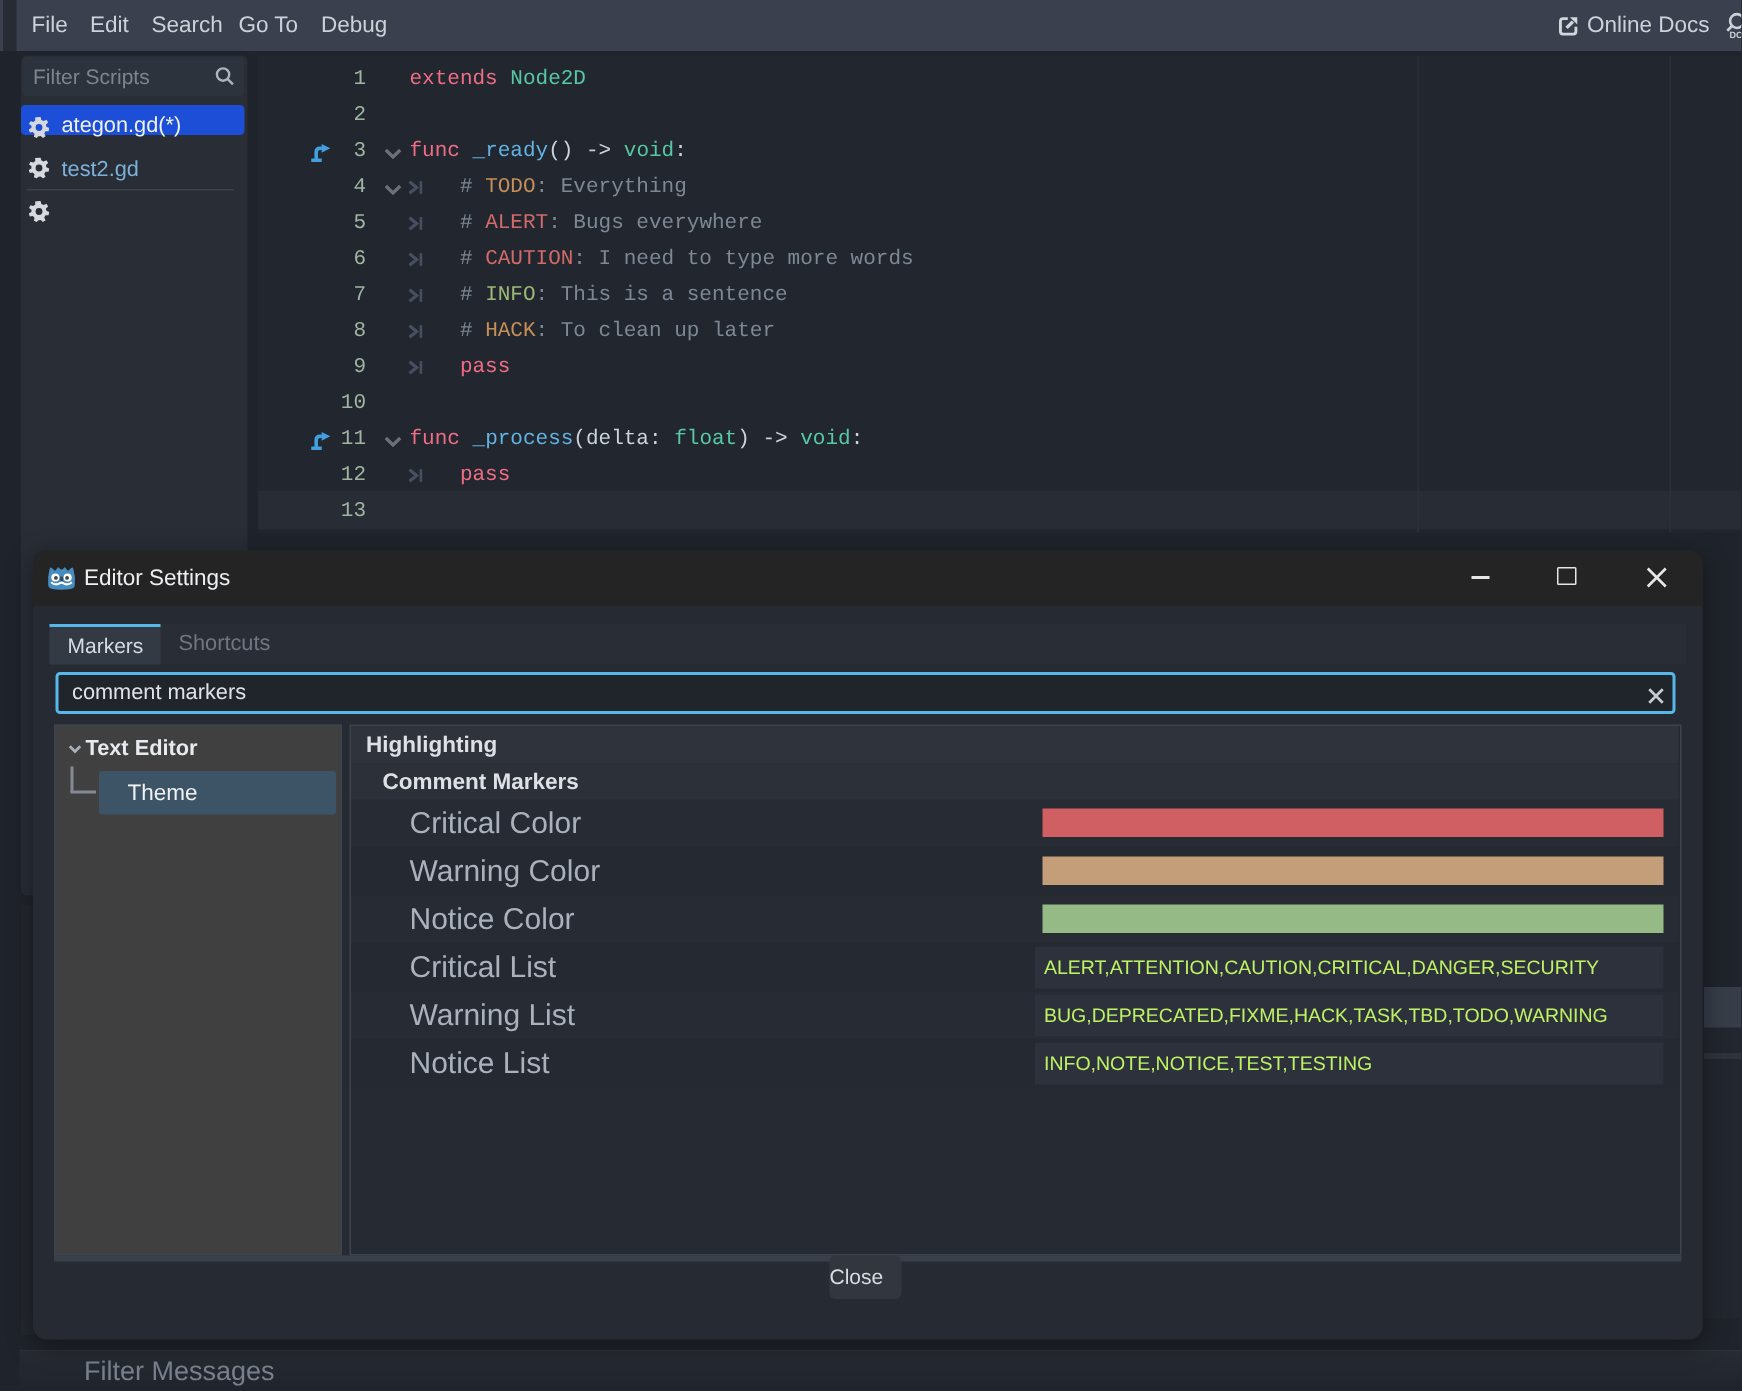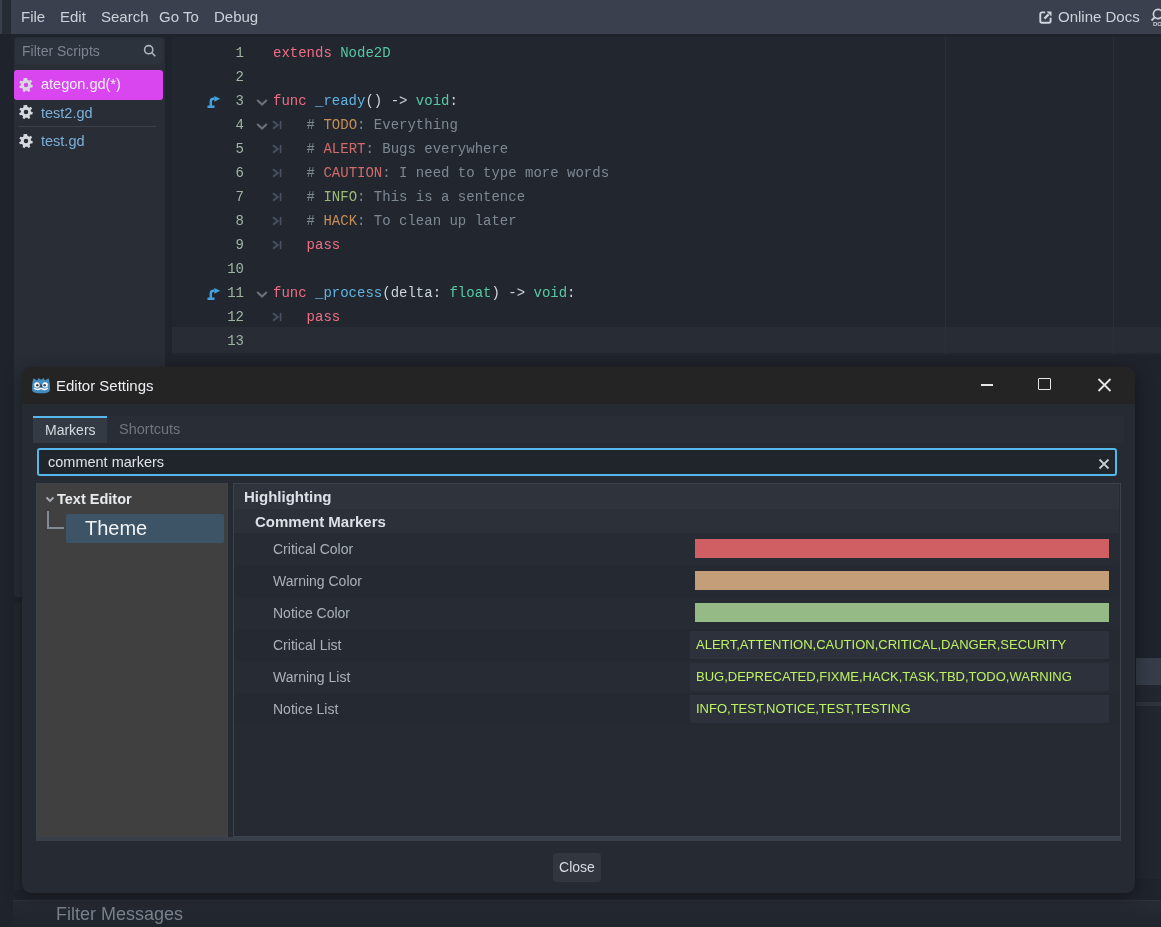--- a/index.html
+++ b/index.html
@@ -38,25 +38,25 @@
   #tabstrip{left:11px;top:49px;width:1091px;height:27px;background:#292d36;}
   #tabgen{left:11px;top:49px;width:74px;height:27px;background:#343a44;border-top:2.5px solid #55b7ea;box-sizing:border-box;}
   #tabgen span{position:absolute;left:12px;top:0;line-height:24px;font-size:14px;color:#d6dbe1;}
   #tabshort{left:97px;top:49px;line-height:27px;font-size:14.5px;color:#6f7680;}
   #searchbox{left:15px;top:81px;width:1080px;height:28px;background:#20242b;border:2px solid #55b7ea;border-radius:3px;box-sizing:border-box;}
   #searchbox span{position:absolute;left:9px;top:0;line-height:24px;font-size:14.5px;color:#dfe3e7;}
   
   #treepanel{left:14px;top:116px;width:192px;height:354px;background:#404040;border:1.5px solid #3d434e;box-sizing:border-box;}
   #setpanel{left:211px;top:116px;width:888px;height:354px;background:#262a32;border:1.5px solid #3d434e;box-sizing:border-box;}
   .srowhdr{position:absolute;font-weight:bold;font-size:15px;color:#dde1e6;}
-  .plabel{position:absolute;left:39px;font-size:14px;color:#aab1bb;line-height:32px;}
+  .plabel{position:absolute;left:39px;font-size:20px;color:#aab1bb;line-height:32px;}
   .pbar{position:absolute;left:461px;width:414px;height:19px;}
   .pcell{position:absolute;left:456px;width:419px;height:28px;background:#2c313b;}
   .pcell span{position:absolute;left:6px;font-size:13px;color:#bef264;line-height:28px;}
-  #closebtn{left:531px;top:486px;width:48px;height:29px;background:#32363f;border-radius:4px;text-align:center;line-height:29px;font-size:14px;color:#d9dde2;}
+  #closebtn{left:531px;top:470px;width:48px;height:29px;background:#32363f;border-radius:4px;text-align:left;line-height:29px;font-size:14px;color:#d9dde2;}
 </style>
 </head>
 <body>
 <div id="app">
 
   <div id="menubar" class="abs"></div>
   <div class="abs" style="left:2px;top:0;width:9px;height:34px;background:#262b34;"></div>
   <span class="mitem" style="left:21px;">File</span>
   <span class="mitem" style="left:60px;">Edit</span>
   <span class="mitem" style="left:101px;">Search</span>
@@ -80,30 +80,27 @@
   <div class="abs" style="left:1136px;top:702px;width:25px;height:4px;background:#2e343d;"></div>
 
   <div id="scriptpanel" class="abs"></div>
   <div id="filterbox" class="abs">
       <span>Filter Scripts</span>
     </div>
   <svg class="abs" style="left:143px;top:44px;" width="14" height="14" viewBox="0 0 14 14">
       <circle cx="5.7" cy="5.7" r="4.1" fill="none" stroke="#aeb4bc" stroke-width="1.6"></circle>
       <path d="M8.8 8.8 L12.3 12.3" stroke="#aeb4bc" stroke-width="1.6"></path>
     </svg>
-  <div class="srow abs" style="left:14px;top:70px;height:30px;background:#d946ef;border-radius:3px;">
+  <div class="srow abs" style="left:14px;top:70px;height:20px;background:#1d4ed8;border-radius:3px;">
       <span class="nm" style="color:#eef1f4;">ategon.gd(*)</span>
     </div>
   <div class="srow abs" style="left:14px;top:99px;">
       <span class="nm" style="color:#7cb0d8;">test2.gd</span>
     </div>
   <div class="abs" style="left:18px;top:126px;width:138px;height:1px;background:#3a414b;"></div>
-  <div class="srow abs" style="left:14px;top:127px;">
-      <span class="nm" style="color:#7cb0d8;">test.gd</span>
-    </div>
   <svg class="abs" style="left:19px;top:78px;" width="14" height="14" viewBox="0 0 16 16">
       <path fill="#d6dadf" d="M8 0 L9.2 0 L9.8 2.2 A6 6 0 0 1 11.6 3 L13.7 2 L15 4.2 L13.3 5.7 A6 6 0 0 1 13.6 7.5 L15.8 8.4 L15.3 10.8 L13 10.9 A6 6 0 0 1 12 12.5 L13 14.6 L11 16 L9.3 14.4 A6 6 0 0 1 7.5 14.6 L6.3 16 L4.1 15 L4.6 12.8 A6 6 0 0 1 3.3 11.5 L1 11.8 L0.2 9.5 L2.2 8.4 A6 6 0 0 1 2.3 6.6 L0.4 5.3 L1.5 3.2 L3.7 3.8 A6 6 0 0 1 5.2 2.6 L5 0.4 Z M8 5.4 A2.6 2.6 0 1 0 8 10.6 A2.6 2.6 0 1 0 8 5.4 Z"></path>
     </svg>
   <svg class="abs" style="left:19px;top:105px;" width="14" height="14" viewBox="0 0 16 16">
       <path fill="#d6dadf" d="M8 0 L9.2 0 L9.8 2.2 A6 6 0 0 1 11.6 3 L13.7 2 L15 4.2 L13.3 5.7 A6 6 0 0 1 13.6 7.5 L15.8 8.4 L15.3 10.8 L13 10.9 A6 6 0 0 1 12 12.5 L13 14.6 L11 16 L9.3 14.4 A6 6 0 0 1 7.5 14.6 L6.3 16 L4.1 15 L4.6 12.8 A6 6 0 0 1 3.3 11.5 L1 11.8 L0.2 9.5 L2.2 8.4 A6 6 0 0 1 2.3 6.6 L0.4 5.3 L1.5 3.2 L3.7 3.8 A6 6 0 0 1 5.2 2.6 L5 0.4 Z M8 5.4 A2.6 2.6 0 1 0 8 10.6 A2.6 2.6 0 1 0 8 5.4 Z"></path>
     </svg>
   <svg class="abs" style="left:19px;top:134px;" width="14" height="14" viewBox="0 0 16 16">
       <path fill="#d6dadf" d="M8 0 L9.2 0 L9.8 2.2 A6 6 0 0 1 11.6 3 L13.7 2 L15 4.2 L13.3 5.7 A6 6 0 0 1 13.6 7.5 L15.8 8.4 L15.3 10.8 L13 10.9 A6 6 0 0 1 12 12.5 L13 14.6 L11 16 L9.3 14.4 A6 6 0 0 1 7.5 14.6 L6.3 16 L4.1 15 L4.6 12.8 A6 6 0 0 1 3.3 11.5 L1 11.8 L0.2 9.5 L2.2 8.4 A6 6 0 0 1 2.3 6.6 L0.4 5.3 L1.5 3.2 L3.7 3.8 A6 6 0 0 1 5.2 2.6 L5 0.4 Z M8 5.4 A2.6 2.6 0 1 0 8 10.6 A2.6 2.6 0 1 0 8 5.4 Z"></path>
     </svg>
 
@@ -218,21 +215,21 @@
         <path d="M1.5 1.5 L10.5 10.5 M10.5 1.5 L1.5 10.5" stroke="#c7ccd2" stroke-width="1.8"></path>
       </svg>
     <div id="treepanel" class="abs">
       <svg class="abs" style="left:8px;top:12px;" width="10" height="7" viewBox="0 0 10 7">
           <path d="M1.5 1.5 L5 5 L8.5 1.5" fill="none" stroke="#a9b0b8" stroke-width="1.8"></path>
         </svg>
       <span class="abs" style="left:20px;top:0px;line-height:31px;font-weight:bold;font-size:14.5px;color:#e8ebee;">Text Editor</span>
       <div class="abs" style="left:10px;top:27px;width:1.5px;height:17px;background:#848a93;"></div>
       <div class="abs" style="left:10px;top:43px;width:17px;height:1.5px;background:#848a93;"></div>
       <div class="abs" style="left:29px;top:30px;width:158px;height:29px;background:#3d5366;border-radius:2px;"></div>
-      <span class="abs" style="left:48px;top:30px;line-height:29px;font-size:20px;color:#f0f2f4;">Theme</span>
+      <span class="abs" style="left:48px;top:30px;line-height:29px;font-size:15px;color:#f0f2f4;">Theme</span>
     </div>
     <div id="setpanel" class="abs">
       <div class="abs" style="left:0;top:0;width:885px;height:25px;background:#2e333c;"></div>
       <span class="srowhdr" style="left:10px;top:0;line-height:25px;">Highlighting</span>
       <div class="abs" style="left:0;top:25px;width:885px;height:26px;background:#2b3039;"></div>
       <span class="srowhdr" style="left:21px;top:25px;line-height:26px;">Comment Markers</span>
       <div class="abs" style="left:0;top:49px;width:885px;height:32px;background:#272b34;"></div>
       <div class="abs" style="left:0;top:81px;width:885px;height:32px;background:#252931;"></div>
       <div class="abs" style="left:0;top:113px;width:885px;height:32px;background:#272b34;"></div>
       <div class="abs" style="left:0;top:145px;width:885px;height:32px;background:#252931;"></div>
@@ -247,19 +244,19 @@
       <div class="pbar" style="top:55px;background:#cf5f62;"></div>
       <div class="pbar" style="top:87px;background:#c49d79;"></div>
       <div class="pbar" style="top:119px;background:#95ba85;"></div>
       <div class="pcell" style="top:147px;">
           <span>ALERT,ATTENTION,CAUTION,CRITICAL,DANGER,SECURITY</span>
         </div>
       <div class="pcell" style="top:179px;">
           <span>BUG,DEPRECATED,FIXME,HACK,TASK,TBD,TODO,WARNING</span>
         </div>
       <div class="pcell" style="top:211px;">
-          <span>INFO,TEST,NOTICE,TEST,TESTING</span>
+          <span>INFO,NOTE,NOTICE,TEST,TESTING</span>
         </div>
     </div>
     <div class="abs" style="left:14px;top:470px;width:1085px;height:4px;background:#3a404a;"></div>
     <div id="closebtn" class="abs">Close</div>
   </div>
 </div>
 
 </body></html>

